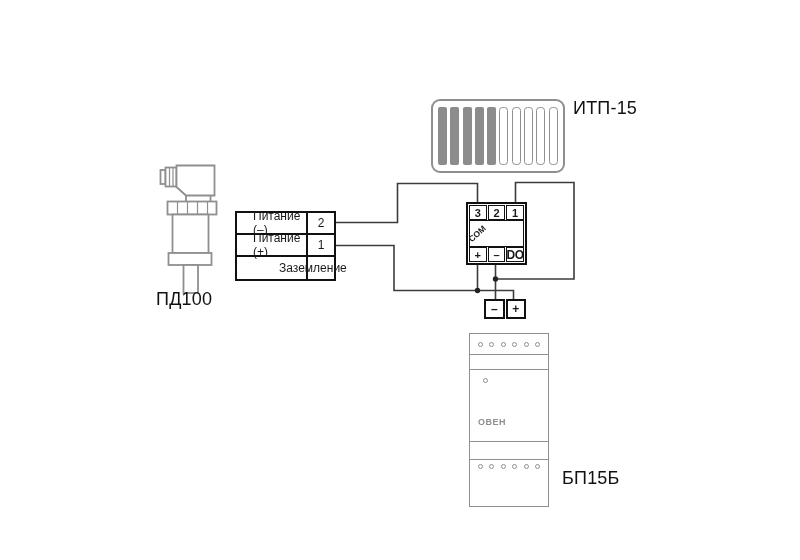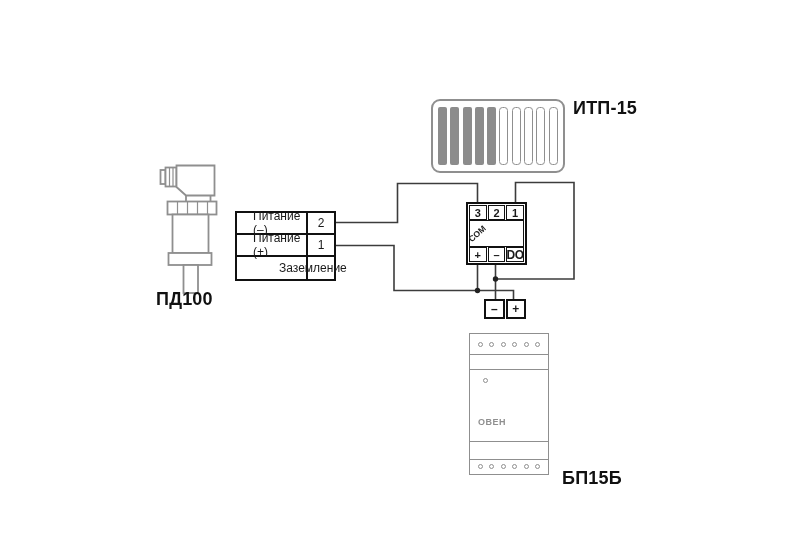--- a/index.html
+++ b/index.html
@@ -7,21 +7,21 @@
   .canvas {
     position: relative; width: 800px; height: 560px;
     background: #fff; overflow: hidden;
     font-family: "Liberation Sans", sans-serif;
     color: #1a1a1a;
   }
   .abs { position: absolute; }
   svg { display: block; }
 
   
-  .dev-label { position: absolute; font-size: 18px; font-weight: bold; color: #111; letter-spacing: 0.2px; }
+  .dev-label { position: absolute; font-size: 18px; font-weight: normal; color: #111; letter-spacing: 0.2px; }
 
   
   .pd-table {
     position: absolute; left: 235px; top: 211px;
     border: 2px solid #111; background: #fff;
     display: grid; grid-template-columns: 71px 26px; grid-auto-rows: 22px;
   }
   .pd-table .cell {
     border-right: 2px solid #111; border-bottom: 2px solid #111;
     font-size: 12px; display: flex; align-items: center; background: #fff;
@@ -65,21 +65,21 @@
     position: absolute; left: 484px; top: 299px; width: 42px; height: 20px;
     display: flex; gap: 1px;
   }
   .pwr-block .pcell {
     flex: 1; border: 2px solid #111; background: #fff;
     font-size: 12px; font-weight: bold; display: flex; align-items: center; justify-content: center;
   }
 
   
   .bp15b {
-    position: absolute; left: 469px; top: 333px; width: 80px; height: 142px;
+    position: absolute; left: 469px; top: 333px; width: 80px; height: 174px;
     border: 1.5px solid #8f8f8f; background: #fff;
   }
   .bp15b .sep { position: absolute; left: 0; right: 0; height: 0; border-top: 1.5px solid #8f8f8f; }
   .din-circles {
     position: absolute; left: 0; right: 0;
     display: flex; justify-content: center; gap: 6.5px;
   }
   .din-circles .dot {
     width: 5px; height: 5px; border: 1.2px solid #8f8f8f; border-radius: 50%; background: #fff;
   }

